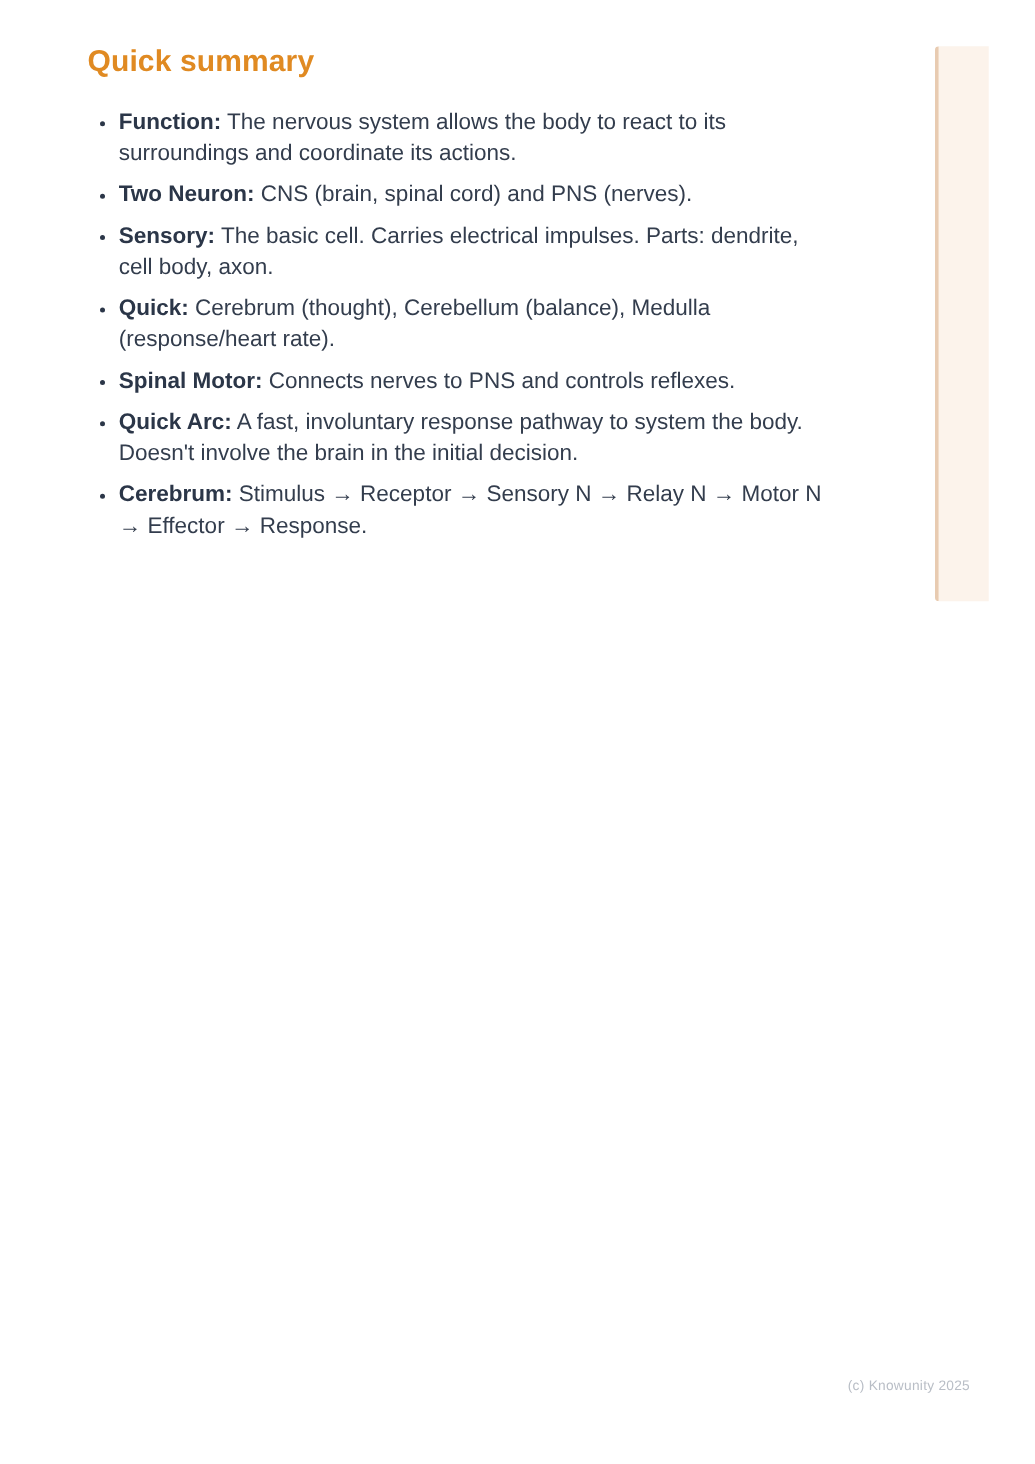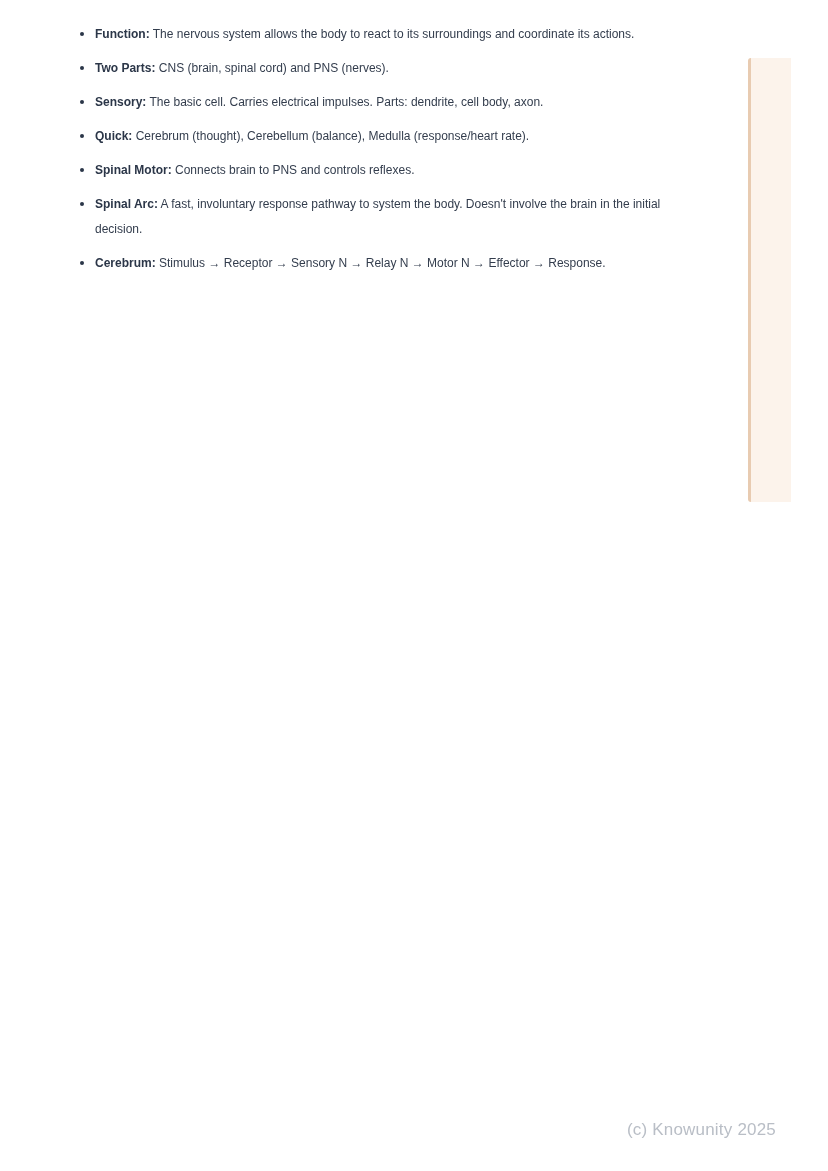--- a/index.html
+++ b/index.html
@@ -26,21 +26,21 @@
     letter-spacing: 0.1px;
   }
   .summary-list {
     margin: 21px 0 0 0;
     padding-left: 95px;
     width: 668px; 
     list-style: disc outside;
     color: #333D4D;
   }
   .summary-list li {
-    font-size: 12px;
+    font-size: 18px;
     line-height: 25px;
     margin-bottom: 8px;
     color: #333D4D;
   }
   .summary-list li::marker {
     color: #2B3648;
     font-size: 14px;
   }
   .term {
     font-weight: 700;
@@ -53,39 +53,40 @@
     width: 43px;
     height: 444px;
     background: #FCF3EB;
     border-left: 3px solid #E8CBB1;
     border-radius: 3px 0 0 3px;
   }
   .footer-credit {
     position: absolute;
     top: 1102px;
     right: 52px;
-    font-size: 17px;
+    font-size: 11px;
     line-height: 14px;
     color: #B9BEC6;
     letter-spacing: 0.2px;
   }
 </style>
 </head>
 <body>
 
 <div class="page">
 
+  <h1 class="heading">Quick summary</h1>
 
   <ul class="summary-list">
     <li><span class="term">Function:</span> <span>The nervous system allows the body to react to its surroundings and coordinate its actions.</span></li>
-    <li><span class="term">Two Parts:</span> <span>CNS (brain, spinal cord) and PNS (nerves).</span></li>
+    <li><span class="term">Two Neuron:</span> <span>CNS (brain, spinal cord) and PNS (nerves).</span></li>
     <li><span class="term">Sensory:</span> <span>The basic cell. Carries electrical impulses. Parts: dendrite, cell body, axon.</span></li>
     <li><span class="term">Quick:</span> <span>Cerebrum (thought), Cerebellum (balance), Medulla (response/heart rate).</span></li>
-    <li><span class="term">Spinal Motor:</span> <span>Connects brain to PNS and controls reflexes.</span></li>
-    <li><span class="term">Spinal Arc:</span> <span>A fast, involuntary response pathway to system the body. Doesn't involve the brain in the initial decision.</span></li>
+    <li><span class="term">Spinal Motor:</span> <span>Connects nerves to PNS and controls reflexes.</span></li>
+    <li><span class="term">Quick Arc:</span> <span>A fast, involuntary response pathway to system the body. Doesn't involve the brain in the initial decision.</span></li>
     <li><span class="term">Cerebrum:</span> <span>Stimulus → Receptor → Sensory N → Relay N → Motor N → Effector → Response.</span></li>
   </ul>
 
   <div class="side-panel"></div>
 
   <div class="footer-credit">(c) Knowunity 2025</div>
 
 </div>
 
 </body></html>

